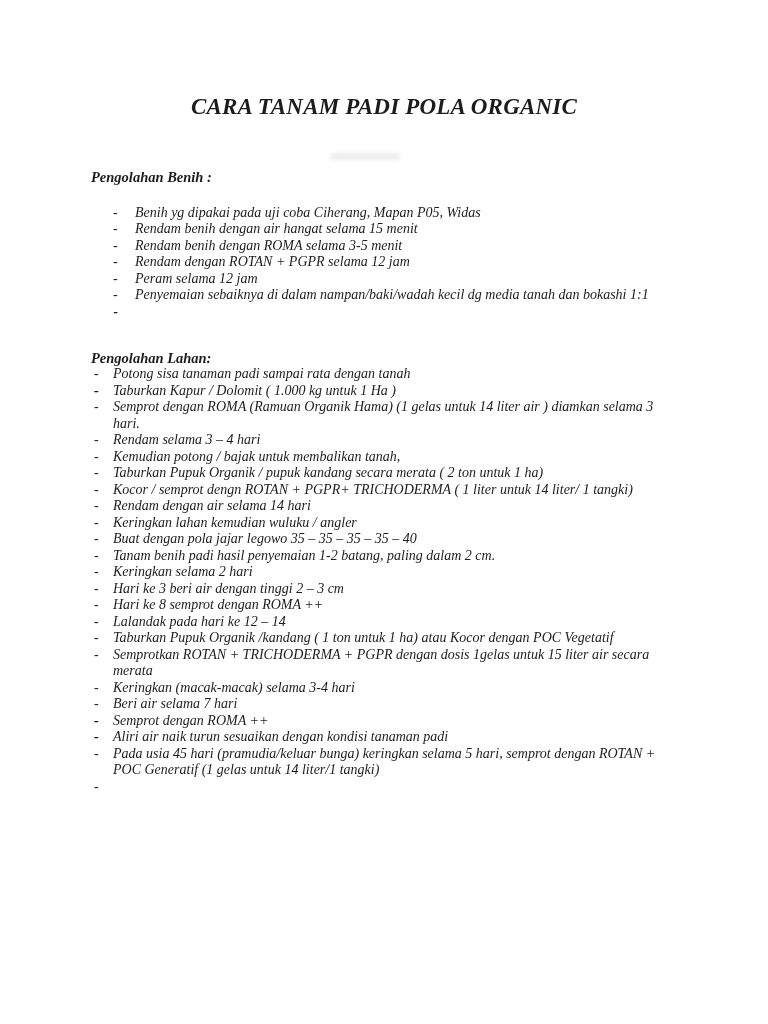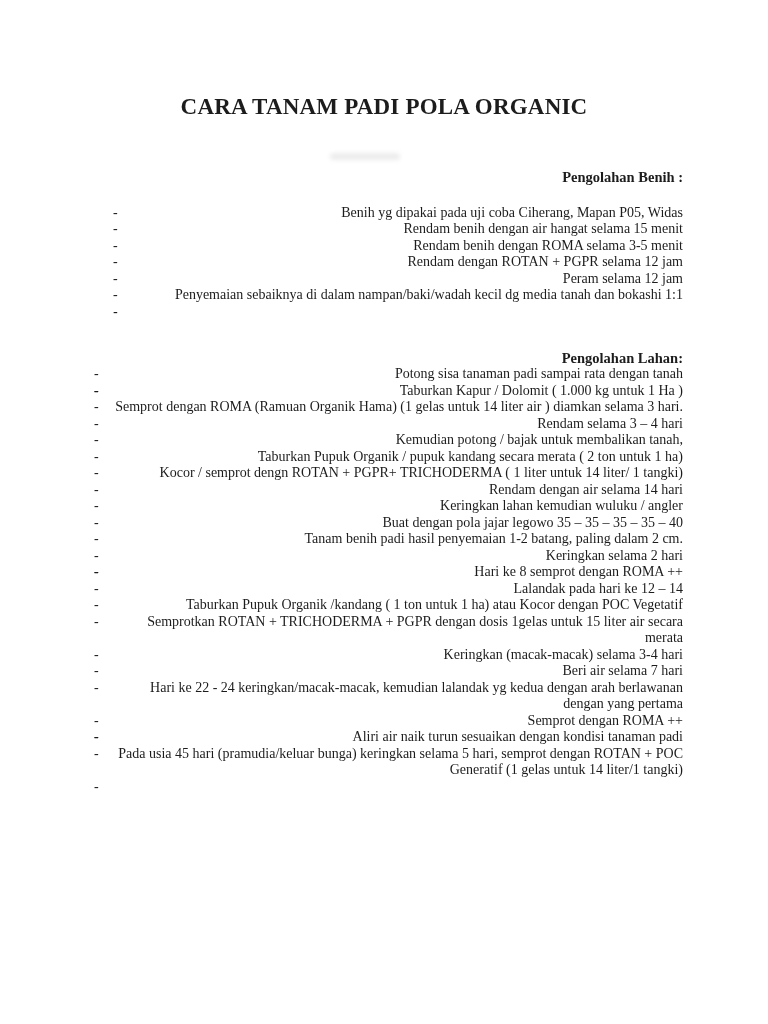--- a/index.html
+++ b/index.html
@@ -8,41 +8,41 @@
     background:#ffffff;
     font-family:"Liberation Serif", serif;
     color:#1c1c1c;
     -webkit-font-smoothing:antialiased;
   }
   .page {
     position:relative;
     width:768px; height:1024px;
     background:#ffffff;
     overflow:hidden;
+    font-style:italic;
   }
   .title-block {
     margin-top:93px;
     text-align:center;
     font-weight:bold;
     font-size:23px;
     line-height:28px;
     letter-spacing:0.2px;
   }
   .smudge {
     position:absolute;
     left:330px; top:153px;
     width:70px; height:7px;
     background:#ececec;
     border-radius:4px;
     filter:blur(2px);
   }
   .content {
     margin-left:91px;
     width:592px;
-    text-align:right;
   }
   .section-heading {
     font-weight:bold;
     font-size:14.5px;
     line-height:16.5px;
   }
   .heading-benih { margin-top:48px; }
   .heading-lahan { margin-top:46px; }
   .list {
     font-size:14px;
@@ -93,28 +93,28 @@
       <div class="item"><span class="marker">-</span><span>Semprot dengan ROMA (Ramuan Organik Hama) (1 gelas untuk 14 liter air ) diamkan selama 3 hari.</span></div>
       <div class="item"><span class="marker">-</span><span>Rendam selama 3 – 4 hari</span></div>
       <div class="item"><span class="marker">-</span><span>Kemudian potong / bajak untuk membalikan tanah,</span></div>
       <div class="item"><span class="marker">-</span><span>Taburkan Pupuk Organik / pupuk kandang secara merata ( 2 ton untuk 1 ha)</span></div>
       <div class="item"><span class="marker">-</span><span>Kocor / semprot dengn ROTAN + PGPR+ TRICHODERMA ( 1 liter untuk 14 liter/ 1 tangki)</span></div>
       <div class="item"><span class="marker">-</span><span>Rendam dengan air selama 14 hari</span></div>
       <div class="item"><span class="marker">-</span><span>Keringkan lahan kemudian wuluku / angler</span></div>
       <div class="item"><span class="marker">-</span><span>Buat dengan pola jajar legowo 35 – 35 – 35 – 35 – 40</span></div>
       <div class="item"><span class="marker">-</span><span>Tanam benih padi hasil penyemaian 1-2 batang, paling dalam 2 cm.</span></div>
       <div class="item"><span class="marker">-</span><span>Keringkan selama 2 hari</span></div>
-      <div class="item"><span class="marker">-</span></div>
+      <div class="item"><span class="marker">-</span><span>Hari ke 3 beri air dengan tinggi 2 – 3 cm</span></div>
       <div class="item"><span class="marker">-</span><span>Hari ke 8 semprot dengan ROMA ++</span></div>
       <div class="item"><span class="marker">-</span><span>Lalandak pada hari ke 12 – 14</span></div>
       <div class="item"><span class="marker">-</span><span>Taburkan Pupuk Organik /kandang ( 1 ton untuk 1 ha) atau Kocor dengan POC Vegetatif</span></div>
       <div class="item"><span class="marker">-</span><span>Semprotkan ROTAN + TRICHODERMA + PGPR dengan dosis 1gelas untuk 15 liter air secara merata</span></div>
       <div class="item"><span class="marker">-</span><span>Keringkan (macak-macak) selama 3-4 hari</span></div>
       <div class="item"><span class="marker">-</span><span>Beri air selama 7 hari</span></div>
-      <div class="item"><span class="marker">-</span><span>Hari ke 22 - 24 keringkan/macak-macak, kemudian lalandak yg kedua dengan arah berlawanan dengan yang pertama</span></div>
+      <div class="item"><span class="marker">-</span></div>
       <div class="item"><span class="marker">-</span><span>Semprot dengan ROMA ++</span></div>
       <div class="item"><span class="marker">-</span></div>
       <div class="item"><span class="marker">-</span><span>Aliri air naik turun sesuaikan dengan kondisi tanaman padi</span></div>
       <div class="item"><span class="marker">-</span><span>Pada usia 45 hari (pramudia/keluar bunga) keringkan selama 5 hari, semprot dengan ROTAN + POC Generatif (1 gelas untuk 14 liter/1 tangki)</span></div>
       <div class="item"><span class="marker">-</span></div>
     </div>
 
   </div>
 </div>
 

